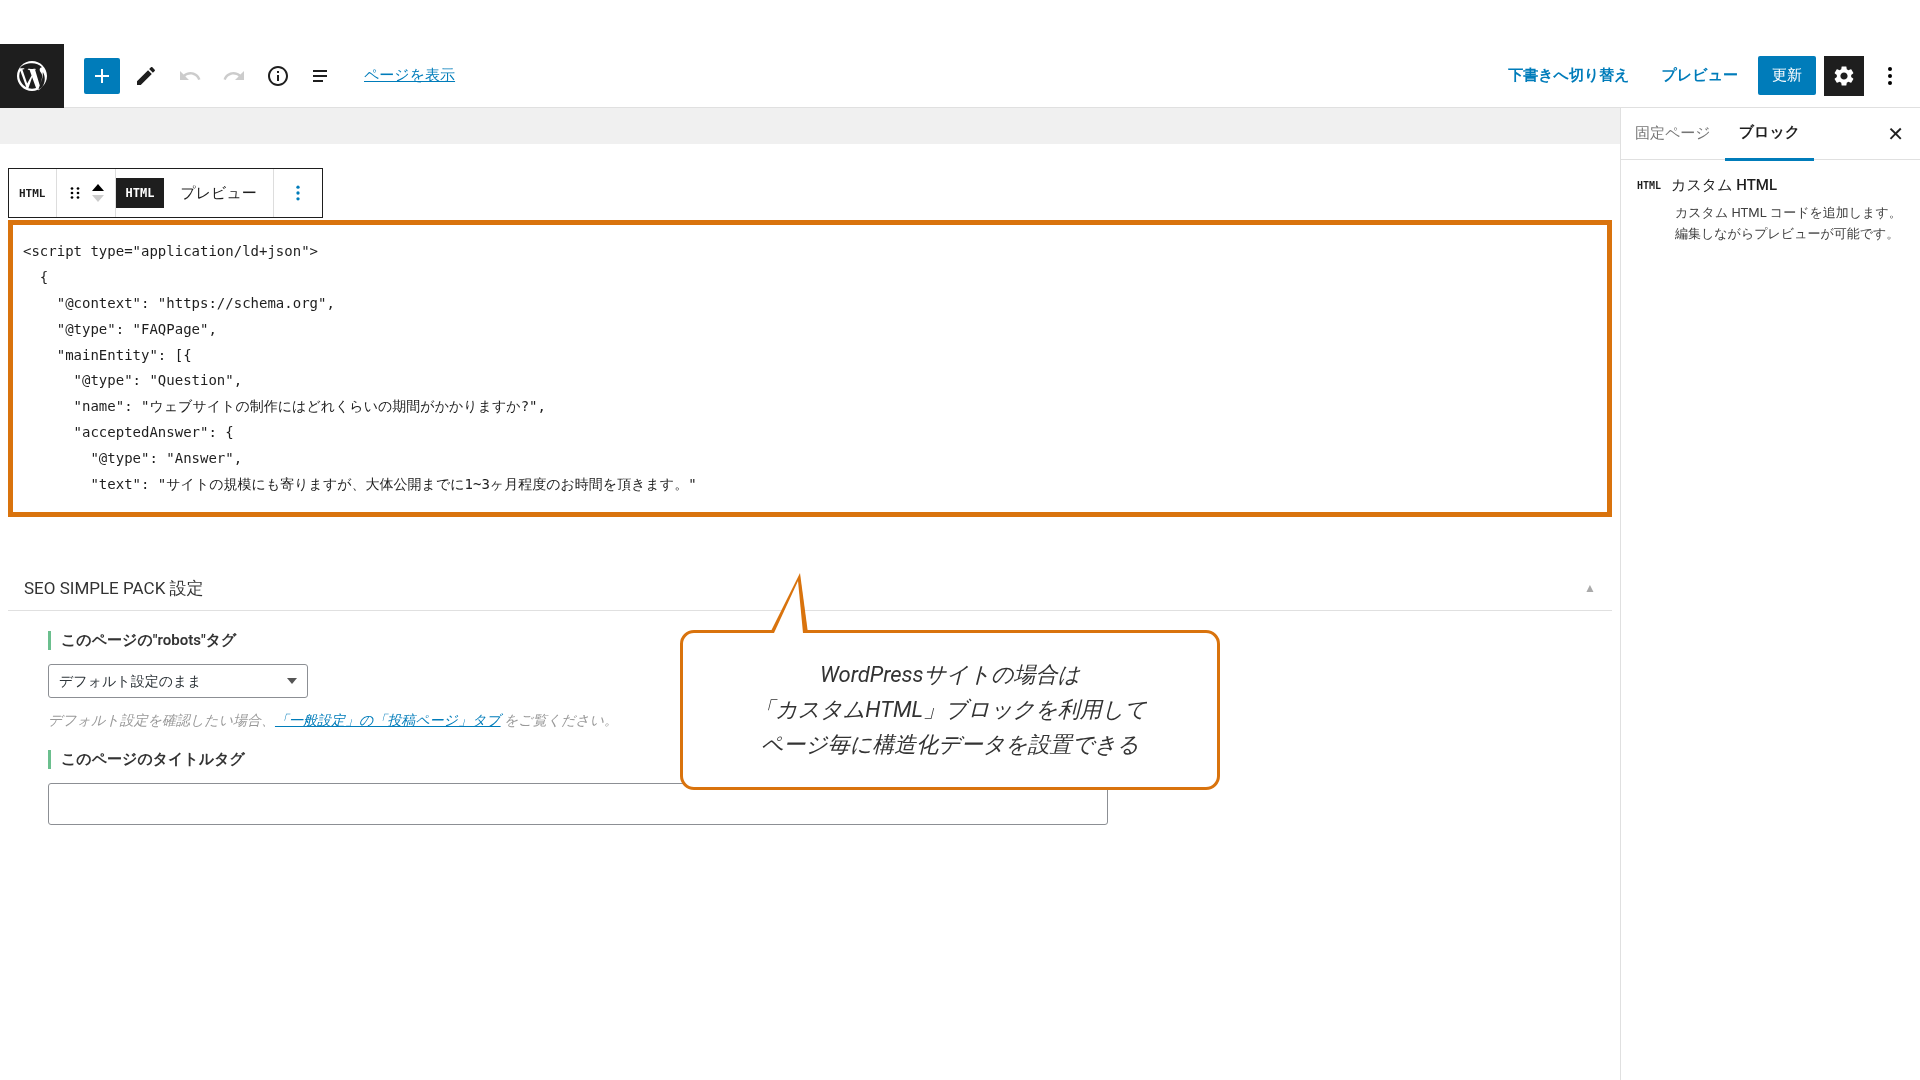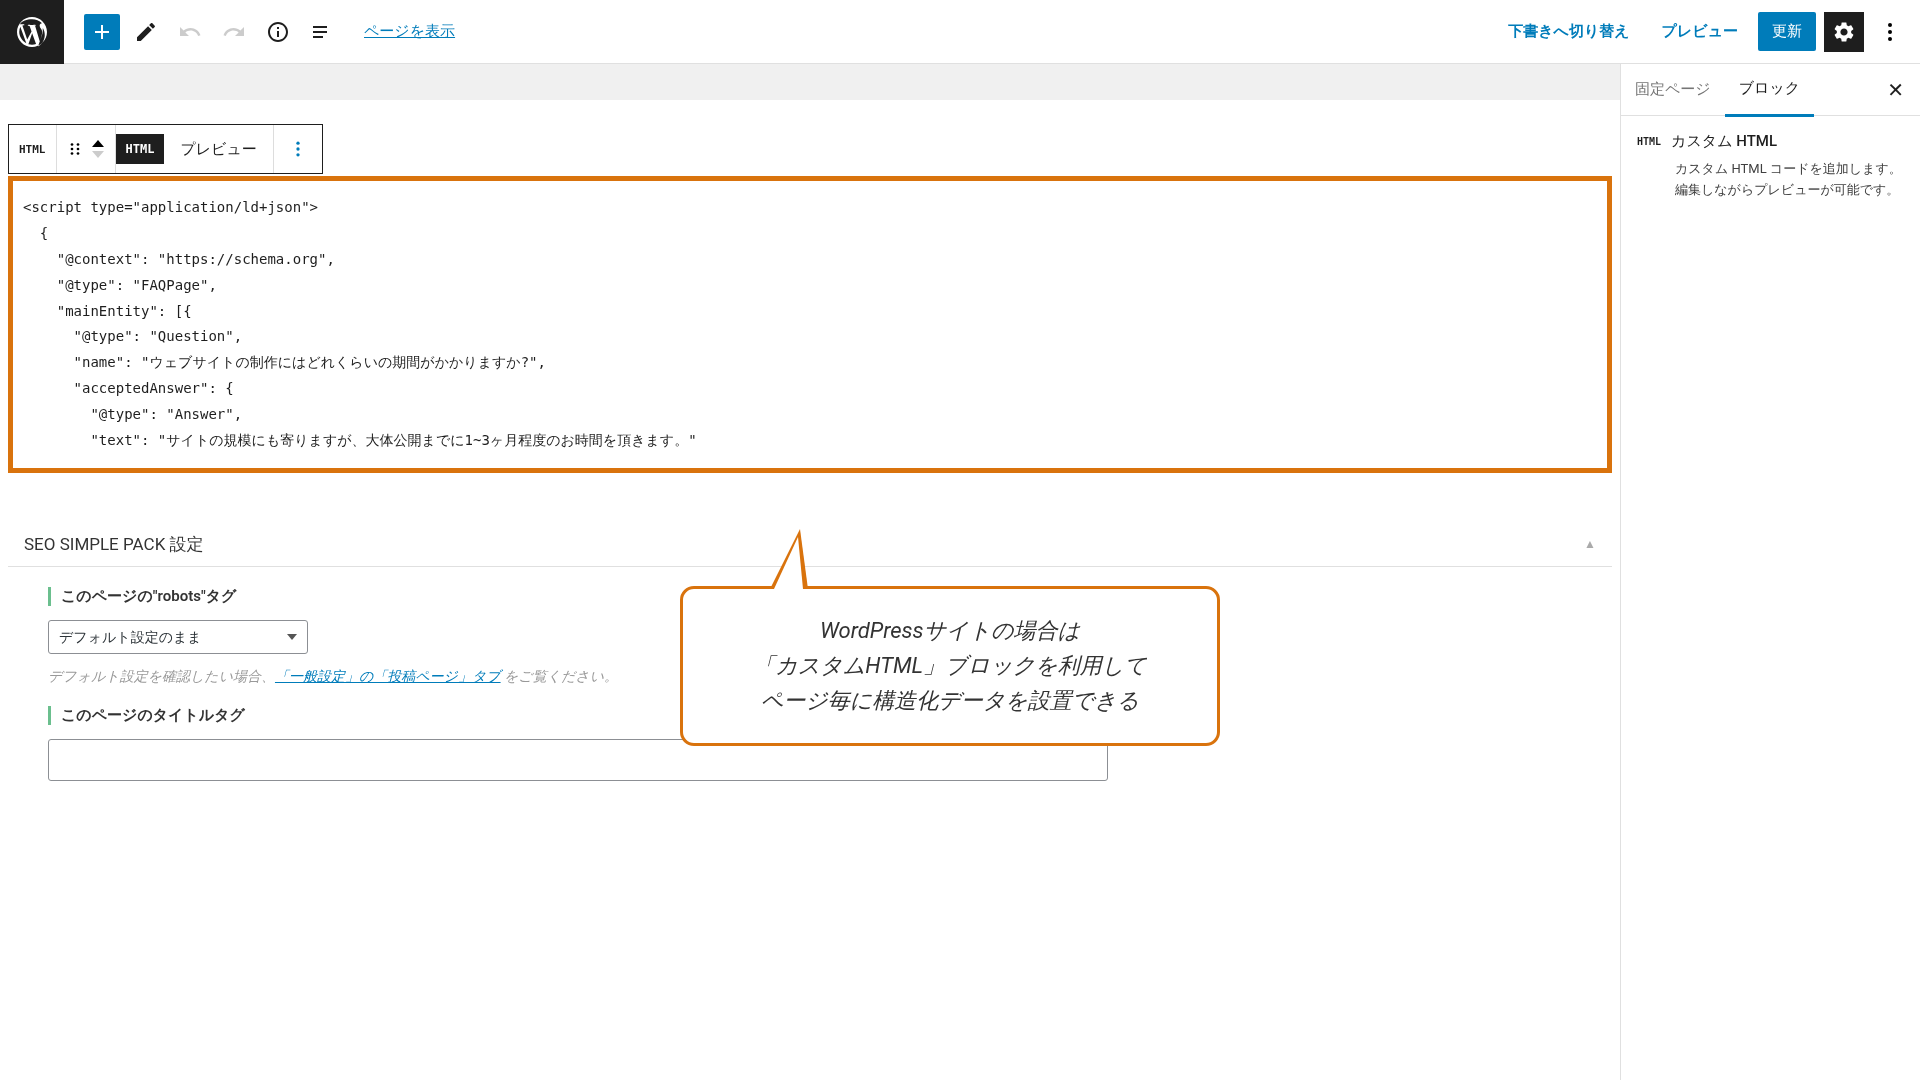--- a/index.html
+++ b/index.html
@@ -1,18 +1,18 @@
 <!DOCTYPE html>
 <html><head>
   <meta charset="utf-8">
   <style>
     * { margin: 0; padding: 0; box-sizing: border-box; }
     body { font-family: -apple-system, BlinkMacSystemFont, "Segoe UI", Roboto, sans-serif; font-size: 13px; color: #1e1e1e; background: #fff; }
     
-    .top-bar { display: flex; align-items: center; height: 64px; border-bottom: 1px solid #e0e0e0; }
+    .top-bar { display: flex; align-items: center; height: 64px; border-bottom: 1px solid #e0e0e0; margin-top: 44px; }
     .wp-logo { width: 64px; height: 64px; background: #1e1e1e; display: flex; align-items: center; justify-content: center; }
     .wp-logo svg { width: 36px; height: 36px; fill: #fff; }
     .toolbar-left { display: flex; align-items: center; gap: 8px; padding-left: 20px; }
     .add-btn { width: 36px; height: 36px; background: #007cba; display: flex; align-items: center; justify-content: center; cursor: pointer; border-radius: 2px; }
     .add-btn svg { width: 24px; height: 24px; fill: #fff; }
     .icon-btn { width: 36px; height: 36px; display: flex; align-items: center; justify-content: center; cursor: pointer; color: #1e1e1e; }
     .icon-btn svg { width: 24px; height: 24px; fill: currentColor; }
     .icon-btn.disabled { color: #ccc; }
     .view-page-link { color: #007cba; text-decoration: underline; font-size: 15px; margin-left: 16px; }
     .toolbar-right { margin-left: auto; display: flex; align-items: center; gap: 8px; padding-right: 12px; }
@@ -51,21 +51,21 @@
     .title-input { width: 100%; max-width: 1060px; height: 42px; border: 1px solid #8c8f94; border-radius: 3px; padding: 6px 10px; font-size: 14px; }
     
     .callout { position: absolute; left: 680px; top: 465px; width: 540px; font-style: italic; }
     .callout-arrow { width: 0; height: 0; border-left: 30px solid transparent; border-right: 8px solid transparent; border-bottom: 60px solid #d9730d; margin-left: 90px; margin-bottom: -3px; }
     .callout-arrow-inner { position: absolute; top: 8px; left: 94px; width: 0; height: 0; border-left: 24px solid transparent; border-right: 5px solid transparent; border-bottom: 52px solid #fff; }
     .callout-box { border: 3px solid #d9730d; border-radius: 14px; padding: 24px 34px; background: #fff; font-size: 22px; line-height: 1.6; text-align: center; color: #333; }
     
     .sidebar { width: 300px; border-left: 1px solid #e0e0e0; background: #fff; }
     .sidebar-tabs { display: flex; align-items: center; border-bottom: 1px solid #e0e0e0; height: 52px; }
     .sidebar-tab { padding: 16px 14px; font-size: 15px; color: #757575; cursor: pointer; }
-    .sidebar-tab.active { color: #1e1e1e; font-weight: 400; border-bottom: 3px solid #007cba; margin-bottom: -1px; }
+    .sidebar-tab.active { color: #1e1e1e; font-weight: 700; border-bottom: 3px solid #007cba; margin-bottom: -1px; }
     .sidebar-close { margin-left: auto; padding: 0 16px; font-size: 20px; cursor: pointer; }
     .block-info { padding: 16px; }
     .block-info-header { display: flex; align-items: center; gap: 10px; margin-bottom: 8px; }
     .block-info-badge { font-size: 10px; font-weight: bold; font-family: monospace; }
     .block-info-title { font-size: 15px; font-weight: 500; }
     .block-info-desc { font-size: 13px; color: #404040; line-height: 1.6; padding-left: 38px; }
   </style>
 </head>
 <body>
 

